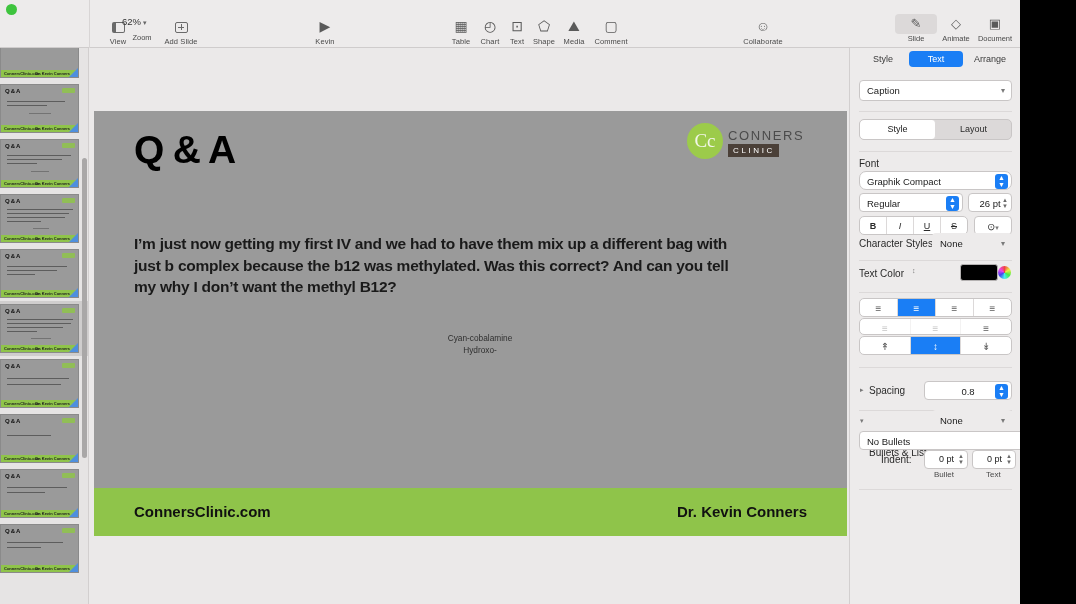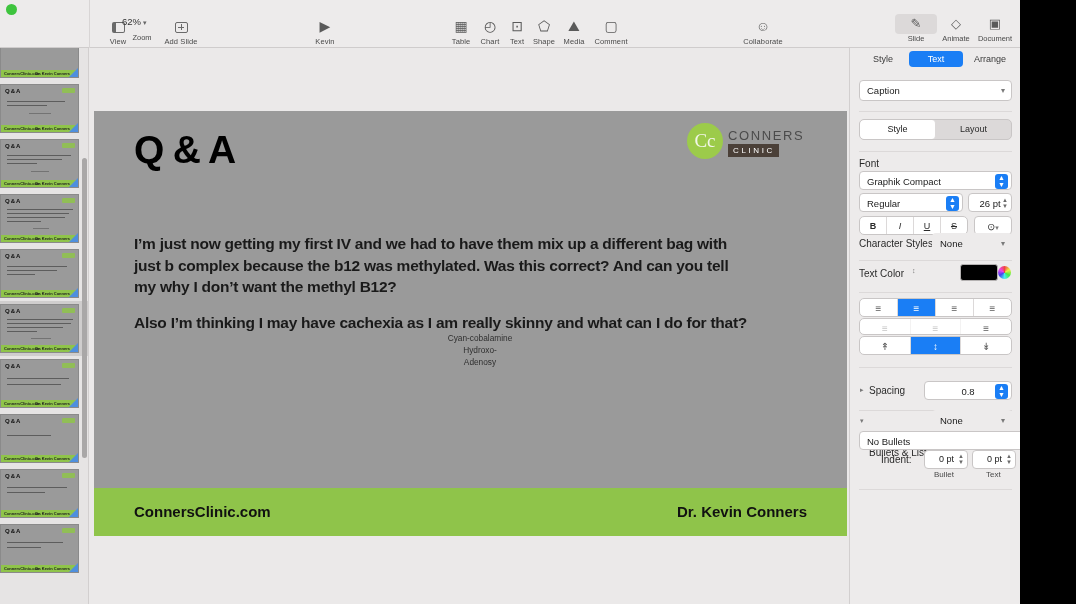--- a/index.html
+++ b/index.html
@@ -583,27 +583,25 @@
 
       <div class="logo">
         <div class="logo-circle"></div>
         <div class="logo-cc">Cc</div>
         <div class="logo-conners">CONNERS</div>
         <div class="logo-clinic">CLINIC</div>
       </div>
 
       <div class="body-text">
         <div>I’m just now getting my first IV and we had to have them mix up a different bag with just b complex because the b12 was methylated. Was this correct? And can you tell my why I don’t want the methyl B12?</div>
-        <div class="p2">Also I’m thinking I may have cachexia as I am really skinny and what can I do for that?</div>
       </div>
 
       <div class="caption-box">
         <div>Cyan-cobalamine</div>
         <div>Hydroxo-</div>
-        <div>Adenosy</div>
       </div>
 
       <div class="footer">
         <div class="footer-left">ConnersClinic.com</div>
         <div class="footer-right">Dr. Kevin Conners</div>
       </div>
     </div>
   </div>
 
   <div class="inspector">
@@ -625,21 +623,21 @@
 
       <div class="seg gray" style="left:9px; top:49px; width:153px; height:21px;">
         <div class="on">Style</div>
         <div>Layout</div>
       </div>
 
       <div class="row-sep" style="top:81px;"></div>
 
       <div class="lbl" style="left:9px; top:88px;">Font</div>
 
-      <div class="combo" style="left:9px; top:101px; width:153px; height:19px;">
+      <div class="combo" style="left:9px; top:101px; width:153px; height:19px;border-radius:7px;">
         <span>Graphik Compact</span>
         <span class="stepper">
               <i>▲</i>
               <i>▼</i>
             </span>
       </div>
 
       <div class="combo" style="left:9px; top:123px; width:104px; height:19px;">
         <span>Regular</span>
         <span class="stepper">

